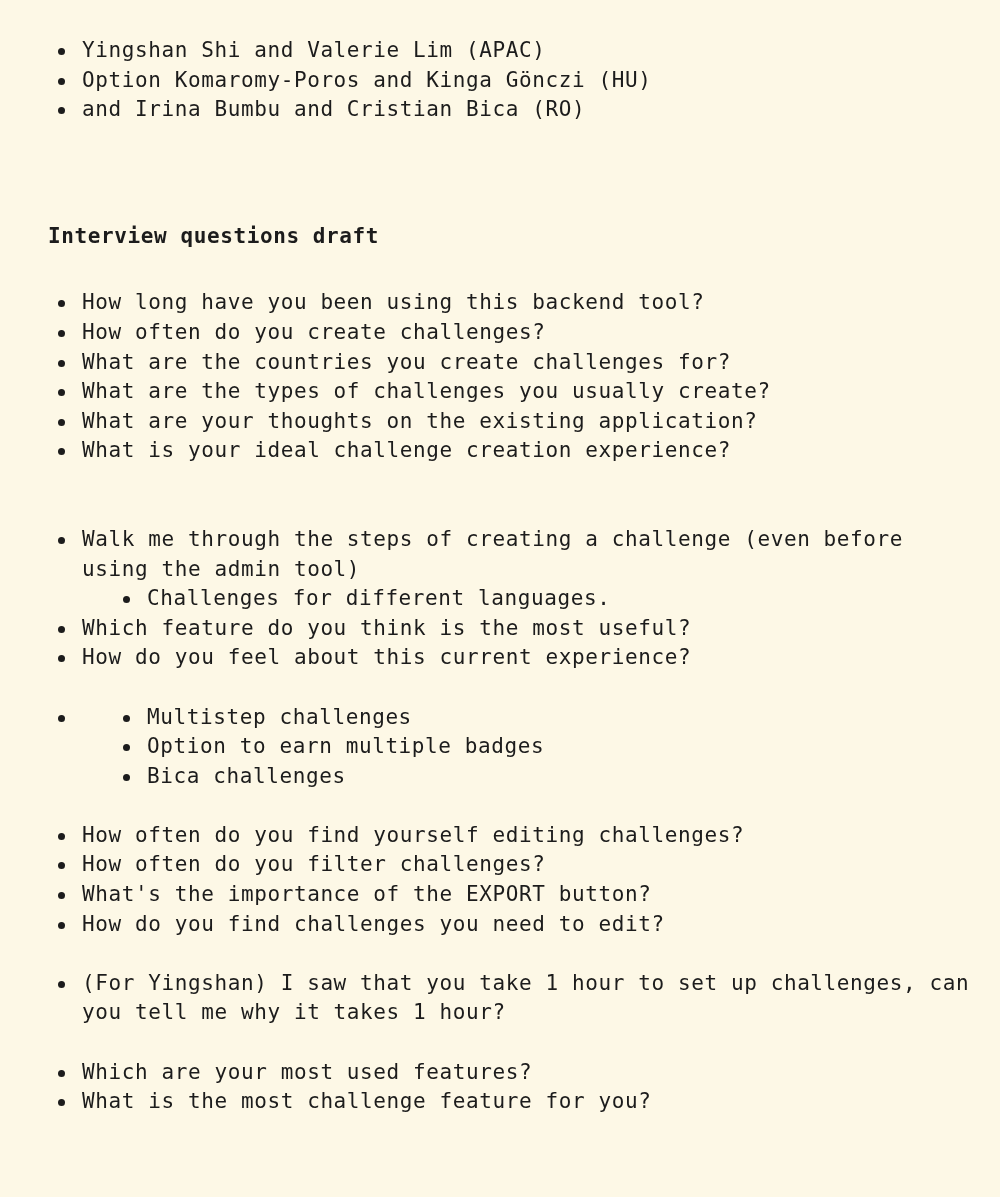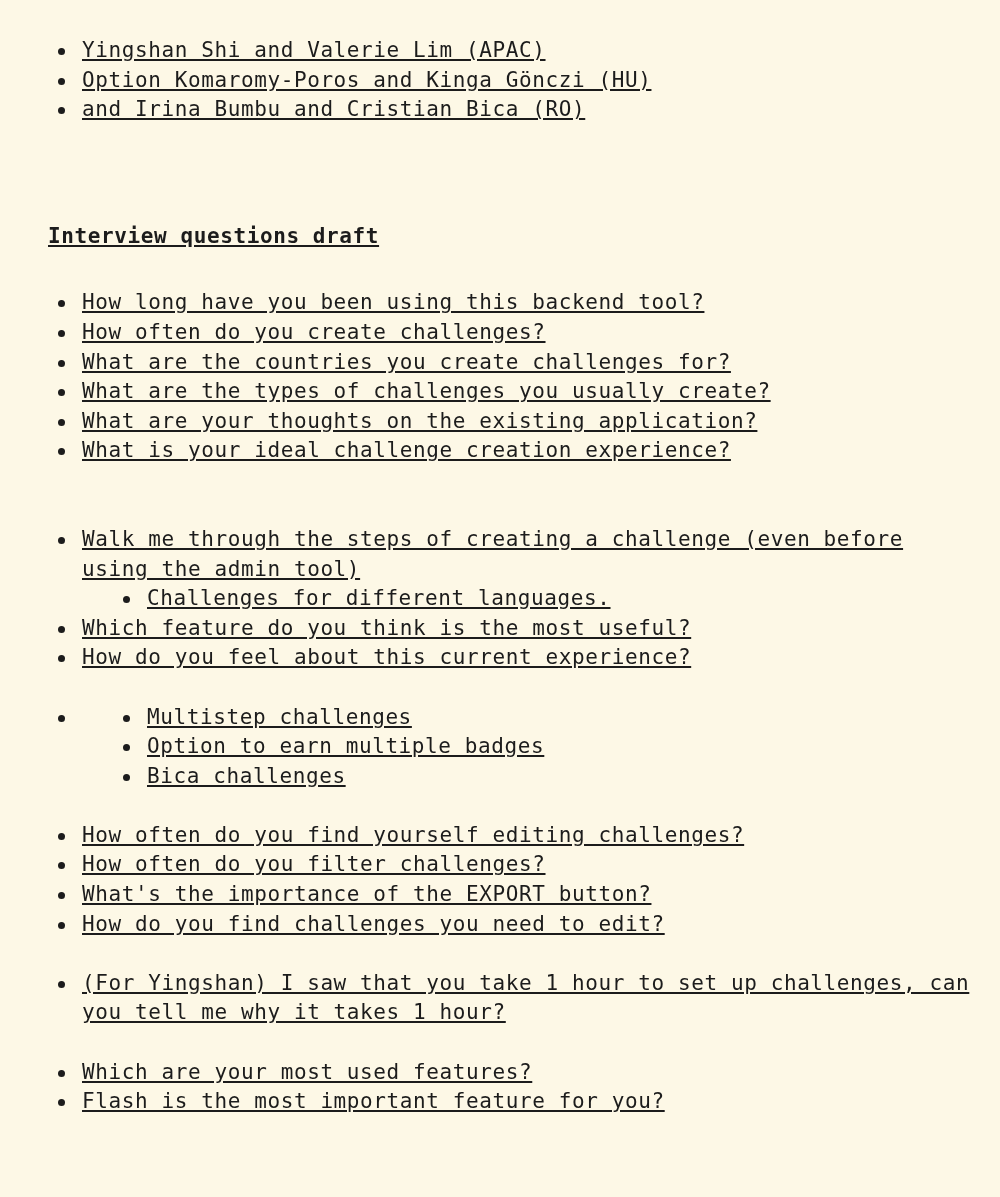--- a/index.html
+++ b/index.html
@@ -12,21 +12,20 @@
       height: 1197px;
       overflow: hidden;
       font-family: "DejaVu Sans Mono", "Liberation Mono", monospace;
       color: #1c1c1c;
       font-size: 21px;
       letter-spacing: 0.6px;
     }
     .doc {
       position: relative;
       padding: 36px 0 0 36px;
-      text-decoration: underline;
     }
     ul {
       margin: 0;
       padding: 0;
       list-style: none;
     }
     li {
       position: relative;
       line-height: 29.6px;
     }
@@ -129,16 +128,16 @@
   <div class="gap-md"></div>
 
   <ul class="l1" style="width:945px;">
     <li>(For Yingshan) I saw that you take 1 hour to set up challenges, can you tell me why it takes 1 hour?</li>
   </ul>
 
   <div class="gap-md"></div>
 
   <ul class="l1">
     <li>Which are your most used features?</li>
-    <li>Flash is the most important feature for you?</li>
+    <li>What is the most challenge feature for you?</li>
   </ul>
 
 </div>
 
 </body></html>

